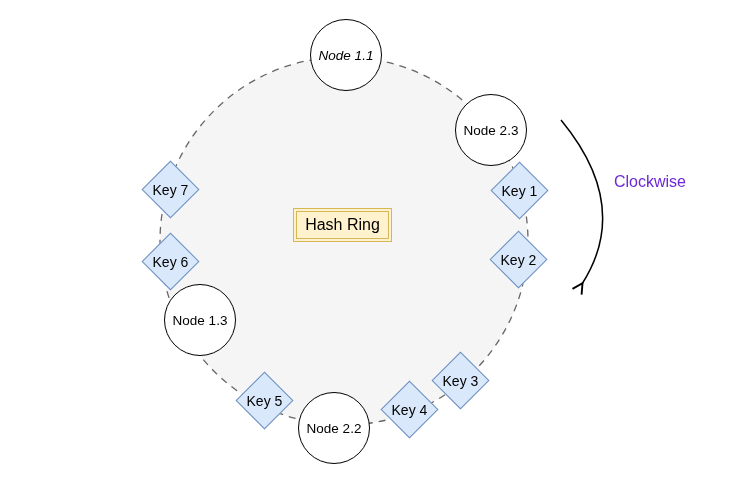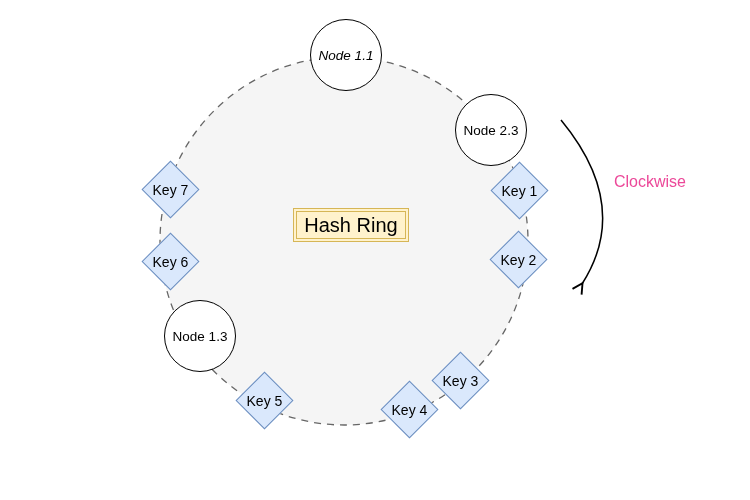--- a/index.html
+++ b/index.html
@@ -52,48 +52,48 @@
   .key span {
     transform: rotate(-45deg);
     font-size: 14px;
     color: #000000;
     white-space: nowrap;
   }
   .hash-box {
     position: absolute;
     left: 293px;
     top: 208px;
-    width: 116px;
+    width: 99px;
     height: 34px;
     background: #FFF2CC;
     border: 1.5px solid #D6B656;
     box-shadow: inset 0 0 0 2px #FFF2CC, inset 0 0 0 3px #D6B656;
     display: flex;
     align-items: center;
     justify-content: center;
     box-sizing: border-box;
-    font-size: 20px;
+    font-size: 16px;
     color: #000000;
     z-index: 3;
   }
   .clockwise-label {
     position: absolute;
     left: 614px;
     top: 173px;
     font-size: 16px;
-    color: #ec4899;
+    color: #6d28d9;
     white-space: nowrap;
     z-index: 3;
   }
   
   .n0 { left: 310px; top: 19px; font-style: italic;  }  
   .n1 { left: 455px; top: 94px;  }  
   .n2 { left: 472px; top: 300px; }  
   .n3 { left: 298px; top: 392px; }  
-  .n4 { left: 164px; top: 300px; }  
+  .n4 { left: 164px; top: 284px; }  
   .n5 { left: 169px; top: 90px;  }  
   
   .k0 { left: 499px; top: 170px; }  
   .k1 { left: 498px; top: 239px; }  
   .k2 { left: 440px; top: 360px; }  
   .k3 { left: 389px; top: 389px; }  
   .k4 { left: 244px; top: 380px; }  
   .k5 { left: 150px; top: 241px; }  
   .k6 { left: 150px; top: 169px; }  
 </style>
@@ -112,20 +112,23 @@
     <circle cx="344" cy="241" r="184" fill="#F5F5F5" stroke="#666666" stroke-width="1.3" stroke-dasharray="7 6"></circle>
 
     <path d="M561,120 Q632,206 582,284" fill="none" stroke="#000000" stroke-width="1.5" marker-end="url(#openArrow)"></path>
   </svg>
 
   <div class="node n0">
     <span>Node 1.1</span>
   </div>
   <div class="node n1">
     <span>Node 2.3</span>
+  </div>
+  <div class="node n3">
+    <span>Node 2.2</span>
   </div>
   <div class="node n4">
     <span>Node 1.3</span>
   </div>
 
   <div class="key k0">
     <span>Key 1</span>
   </div>
   <div class="key k1">
     <span>Key 2</span>

